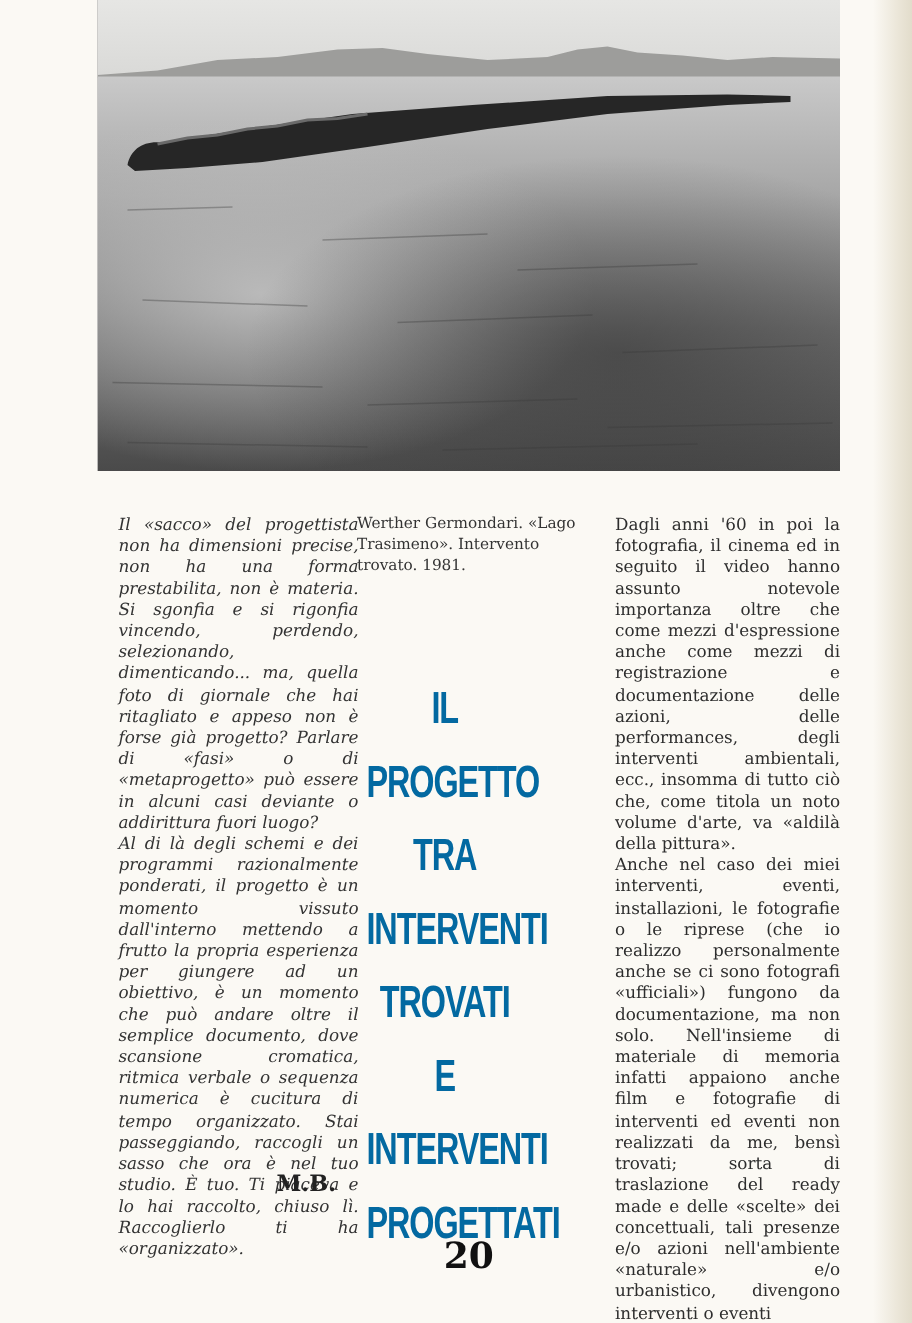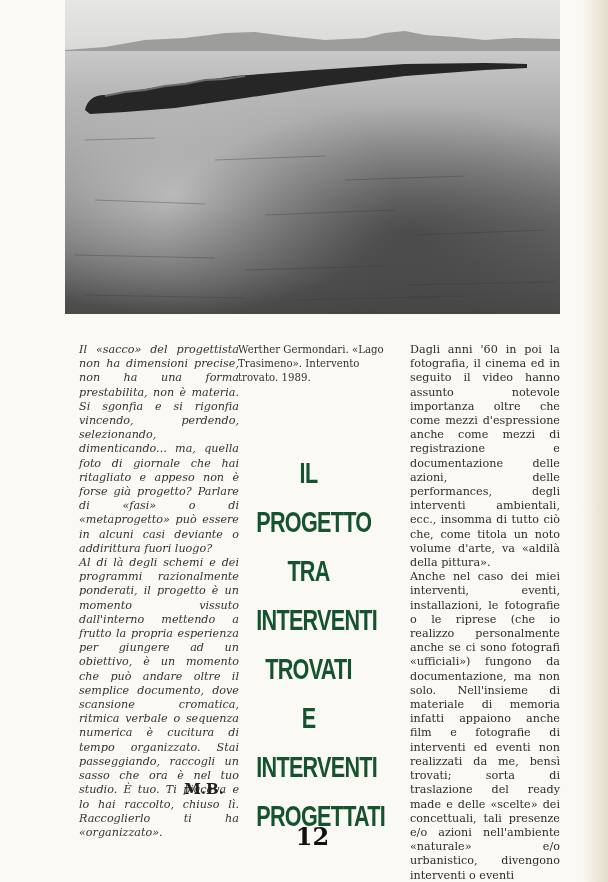--- a/index.html
+++ b/index.html
@@ -43,25 +43,25 @@
       font-size: 10.2px; line-height: 14px; color: #333;
       text-align: left;
     }
     .col-right {
       left: 410px; width: 150px;
       color: #2d2d2d;
     }
     .col-right p { margin: 0; }
 
     .title {
-      position: absolute; left: 236px; top: 448px; width: 145px;
+      position: absolute; left: 224px; top: 448px; width: 145px;
       text-align: center;
       font-family: "Liberation Sans", sans-serif;
       font-weight: bold;
-      color: #14532d;
+      color: #0369a1;
     }
     .title-line {
       display: block;
       font-size: 30px;
       line-height: 49px;
       letter-spacing: -1px;
       transform: scaleX(0.72);
       transform-origin: center;
       white-space: nowrap;
     }
@@ -121,31 +121,31 @@
     <path d="M40 96 L60 92 L80 90 L100 86 L120 84 L140 80 L160 79 L180 76" stroke="#6a6a6a" stroke-width="2" fill="none"></path>
   </svg>
 </div>
 
 <div class="col col-left">
   <p>Il «sacco» del progettista non ha dimensioni precise, non ha una forma prestabilita, non è materia. Si sgonfia e si rigonfia vincendo, perdendo, selezionando, dimenticando... ma, quella foto di giornale che hai ritagliato e appeso non è forse già progetto? Parlare di «fasi» o di «metaprogetto» può essere in alcuni casi deviante o addirittura fuori luogo?</p>
   <p>Al di là degli schemi e dei programmi razionalmente ponderati, il progetto è un momento vissuto dall'interno mettendo a frutto la propria esperienza per giungere ad un obiettivo, è un momento che può andare oltre il semplice documento, dove scansione cromatica, ritmica verbale o sequenza numerica è cucitura di tempo organizzato. Stai passeggiando, raccogli un sasso che ora è nel tuo studio. È tuo. Ti piaceva e lo hai raccolto, chiuso lì. Raccoglierlo ti ha «organizzato».</p>
 </div>
 <div class="signature">M.B.</div>
 
-<div class="caption">Werther Germondari. «Lago Trasimeno». Intervento trovato. 1989.</div>
+<div class="caption">Werther Germondari. «Lago Trasimeno». Intervento trovato. 1981.</div>
 
 <div class="title">
   <span class="title-line">IL</span>
   <span class="title-line">PROGETTO</span>
   <span class="title-line">TRA</span>
   <span class="title-line">INTERVENTI</span>
   <span class="title-line">TROVATI</span>
   <span class="title-line">E</span>
   <span class="title-line">INTERVENTI</span>
   <span class="title-line">PROGETTATI</span>
 </div>
 
 <div class="col col-right">
   <p>Dagli anni '60 in poi la fotografia, il cinema ed in seguito il video hanno assunto notevole importanza oltre che come mezzi d'espressione anche come mezzi di registrazione e documentazione delle azioni, delle performances, degli interventi ambientali, ecc., insomma di tutto ciò che, come titola un noto volume d'arte, va «aldilà della pittura».</p>
   <p>Anche nel caso dei miei interventi, eventi, installazioni, le fotografie o le riprese (che io realizzo personalmente anche se ci sono fotografi «ufficiali») fungono da documentazione, ma non solo. Nell'insieme di materiale di memoria infatti appaiono anche film e fotografie di interventi ed eventi non realizzati da me, bensì trovati; sorta di traslazione del ready made e delle «scelte» dei concettuali, tali presenze e/o azioni nell'ambiente «naturale» e/o urbanistico, divengono interventi o eventi</p>
 </div>
 
-<div class="page-number">12</div>
+<div class="page-number">20</div>
 
 </body></html>

